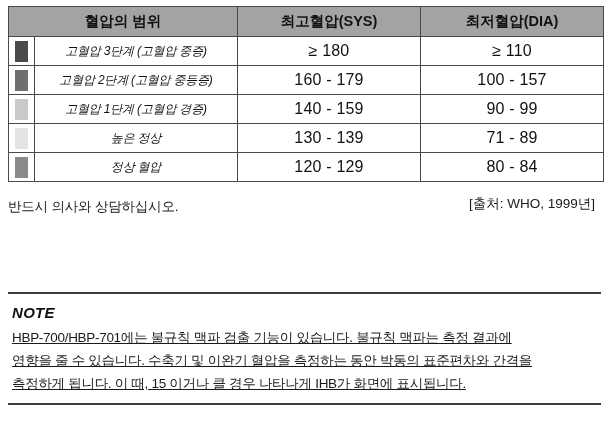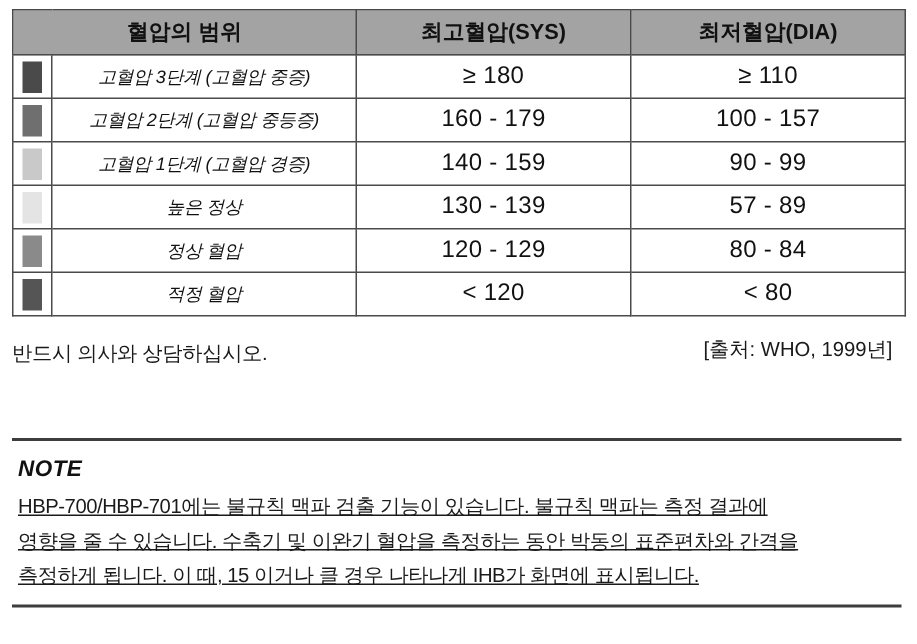--- a/index.html
+++ b/index.html
@@ -164,37 +164,29 @@
         <td class="range-cell">고혈압 1단계 (고혈압 경증)</td>
         <td class="num-cell">140 - 159</td>
         <td class="num-cell">90 - 99</td>
       </tr>
       <tr>
         <td class="swatch-cell">
           <span class="swatch" style="background:#e4e4e4"></span>
         </td>
         <td class="range-cell">높은 정상</td>
         <td class="num-cell">130 - 139</td>
-        <td class="num-cell">57 - 89</td>
+        <td class="num-cell">71 - 89</td>
       </tr>
       <tr>
         <td class="swatch-cell">
           <span class="swatch" style="background:#8a8a8a"></span>
         </td>
         <td class="range-cell">정상 혈압</td>
         <td class="num-cell">120 - 129</td>
         <td class="num-cell">80 - 84</td>
-      </tr>
-      <tr>
-        <td class="swatch-cell">
-          <span class="swatch" style="background:#555555"></span>
-        </td>
-        <td class="range-cell">적정 혈압</td>
-        <td class="num-cell">&lt; 120</td>
-        <td class="num-cell">&lt; 80</td>
       </tr>
     </tbody>
   </table>
 
   <div class="below-table">
     <span class="line">반드시 의사와 상담하십시오.</span>
   </div>
   <div class="source-line">[출처: WHO, 1999년]</div>
   <div class="clear-line"></div>
 

